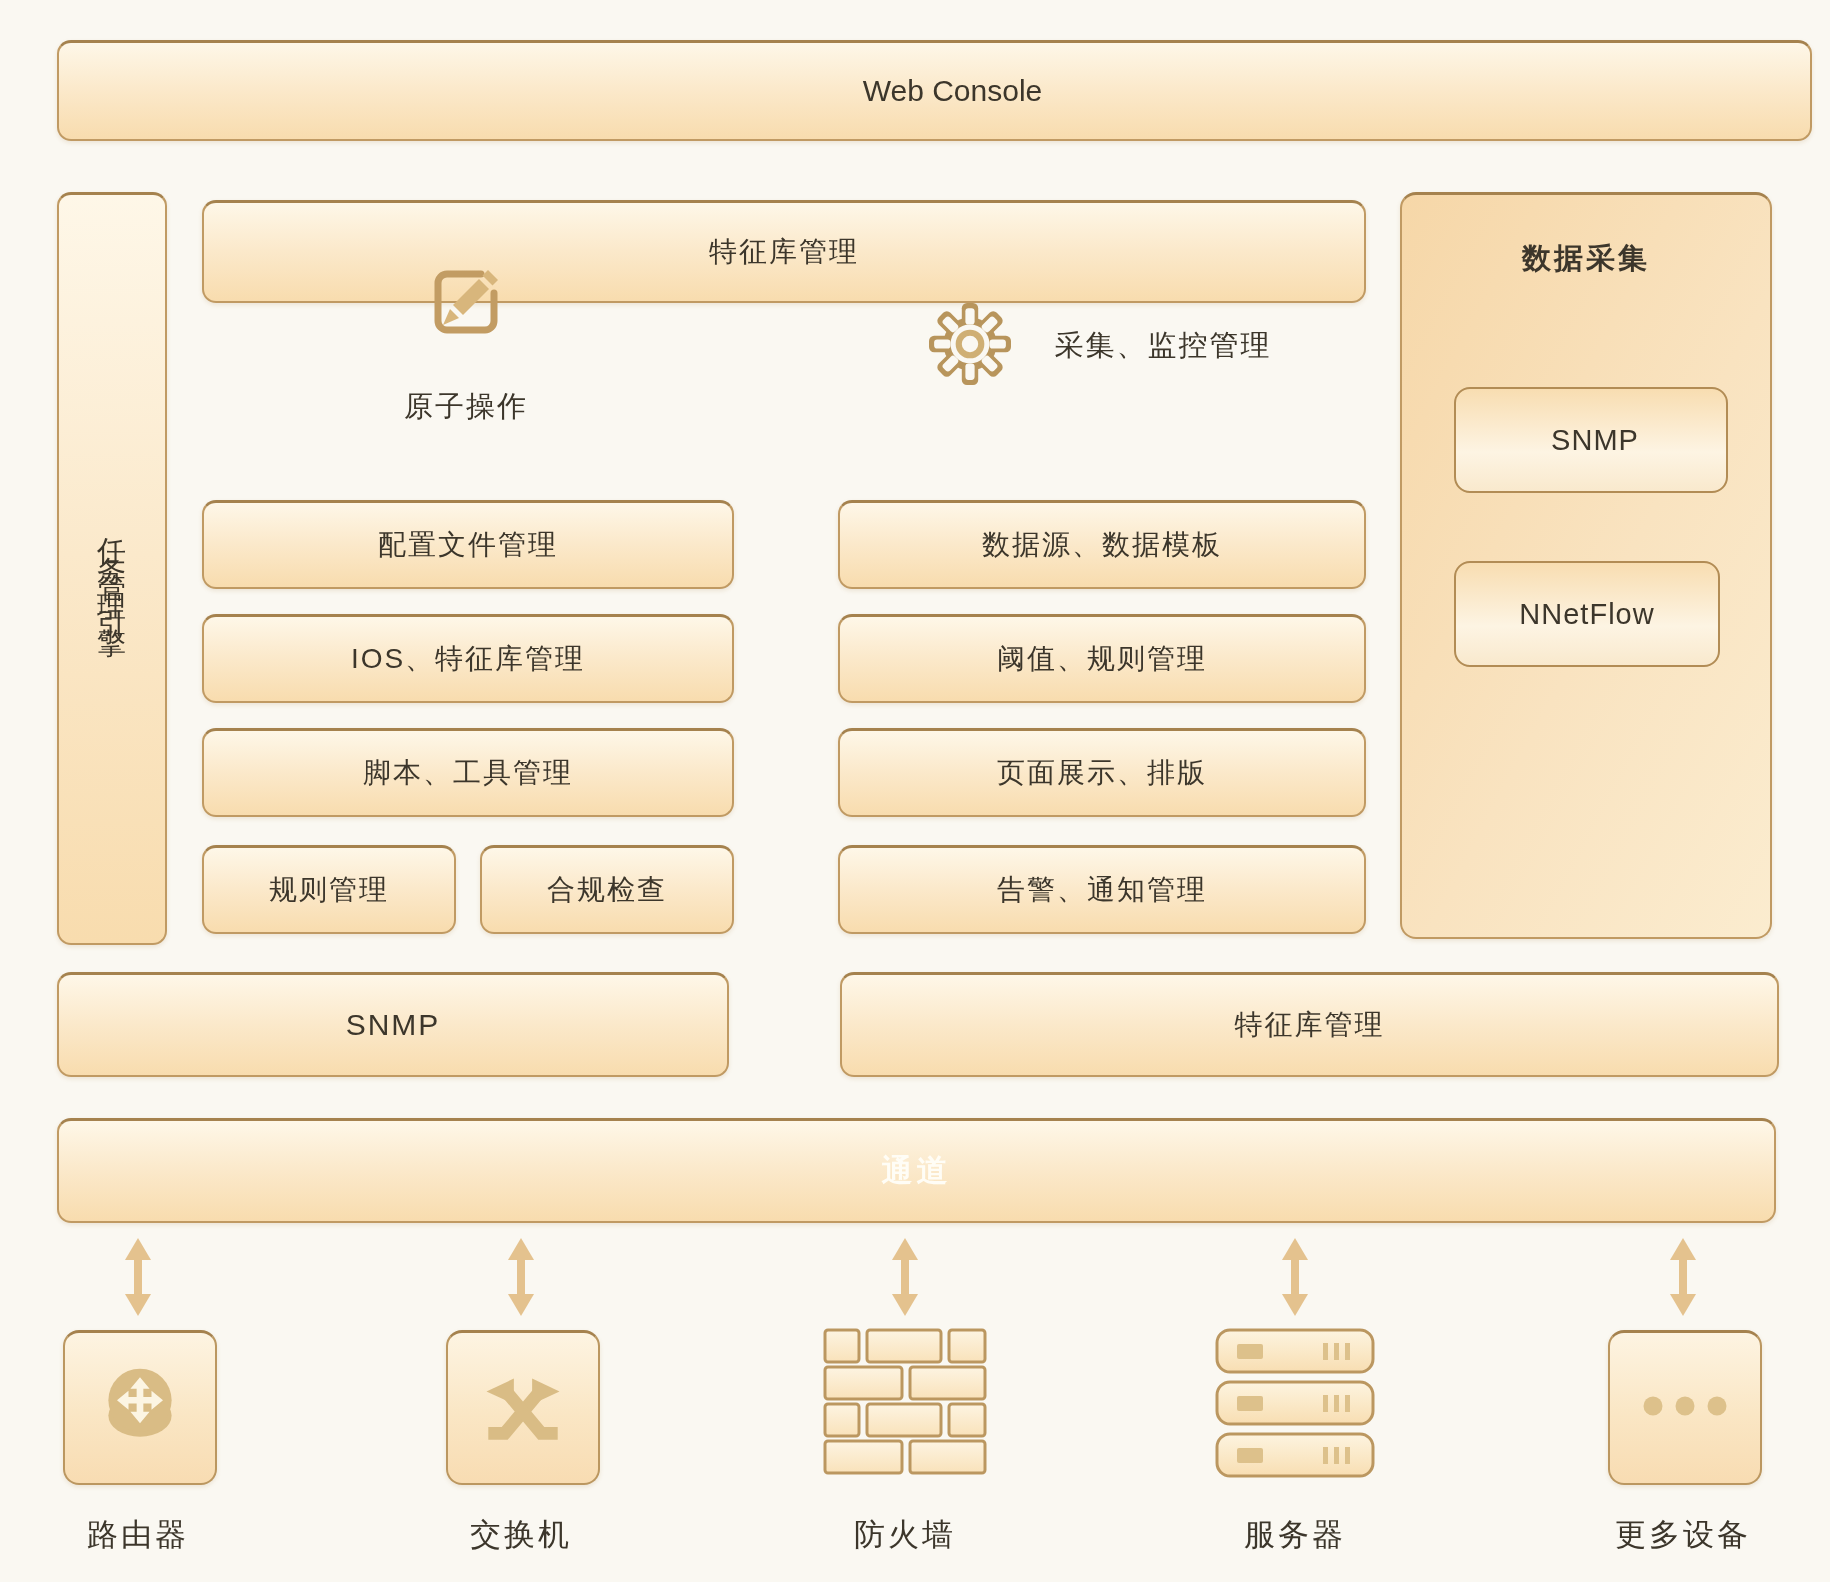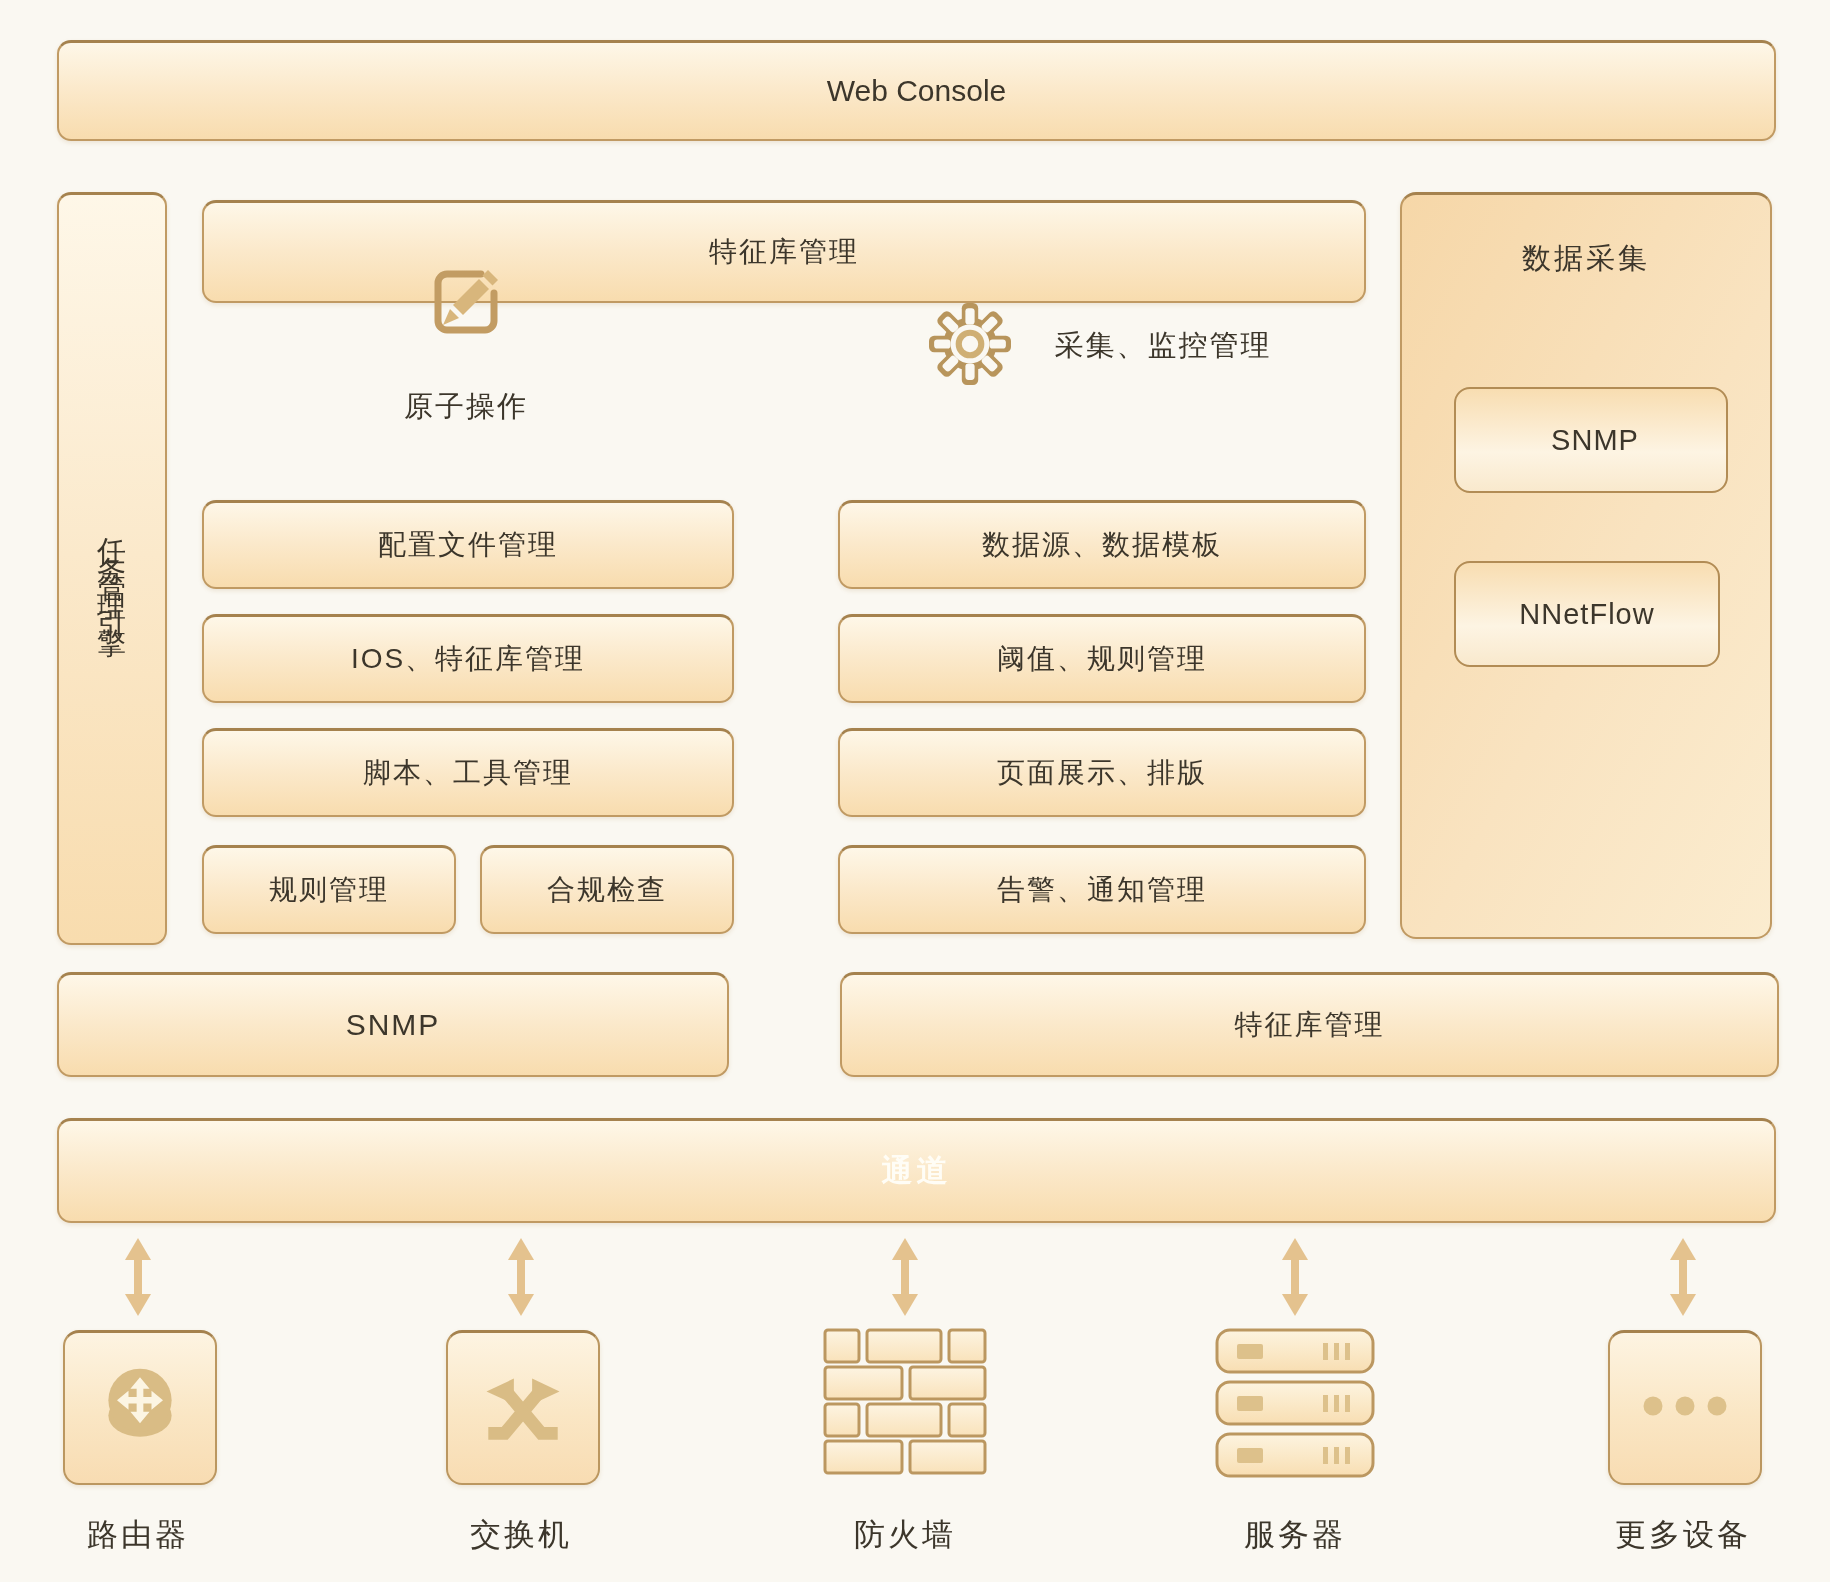--- a/index.html
+++ b/index.html
@@ -14,21 +14,21 @@
   .node{
     position:absolute;
     background:linear-gradient(180deg,#fef7e8 0%,#fbe9cb 48%,#f8dcae 100%);
     border:2.5px solid #c09a63;
     border-top:3px solid #a5824e;
     border-radius:14px;
     box-shadow:0 2px 4px rgba(170,130,70,.16);
     display:flex;align-items:center;justify-content:center;
     font-size:28px;font-weight:500;letter-spacing:2px;
   }
-  .web-console{left:57px;top:40px;width:1715px;height:96px;font-size:30px;letter-spacing:0;}
+  .web-console{left:57px;top:40px;width:1715px;height:96px;font-size:30px;letter-spacing:0;padding-left:36px;}
   .left-vbar{
     left:57px;top:192px;width:106px;height:748px;
     writing-mode:vertical-lr;text-orientation:upright;
     letter-spacing:18px;font-size:29px;
   }
   .orch-banner{left:202px;top:200px;width:1160px;height:98px;}
 
   
   .icon-row{position:absolute;top:298px;height:96px;display:flex;align-items:center;justify-content:center;gap:44px;}
   .icon-row.left{left:202px;width:528px;flex-direction:column;}
@@ -44,21 +44,21 @@
 
   
   .panel{
     position:absolute;left:1400px;top:192px;width:368px;height:742px;
     background:linear-gradient(118deg,#f6d7a8 0%,#f9e3c0 55%,#fbeccf 100%);
     border:2.5px solid #c09a63;border-top:3px solid #a5824e;
     border-radius:16px;box-shadow:0 2px 4px rgba(170,130,70,.16);
   }
   .panel-title{
     position:absolute;left:0;top:44px;width:100%;text-align:center;
-    font-size:29px;font-weight:400;letter-spacing:3px;
+    font-size:29px;font-weight:700;letter-spacing:3px;
   }
   .p-box{
     position:absolute;left:52px;width:262px;height:102px;
     background:linear-gradient(180deg,#f8ddb1 0%,#fdf4e3 62%,#f9e9cd 100%);
     border:2.5px solid #b28c55;border-radius:16px;
     display:flex;align-items:center;justify-content:center;
     font-size:29px;letter-spacing:1px;
   }
   .p1{top:192px;padding-left:8px;} .p2{top:366px;} .p3{top:540px;}
 

